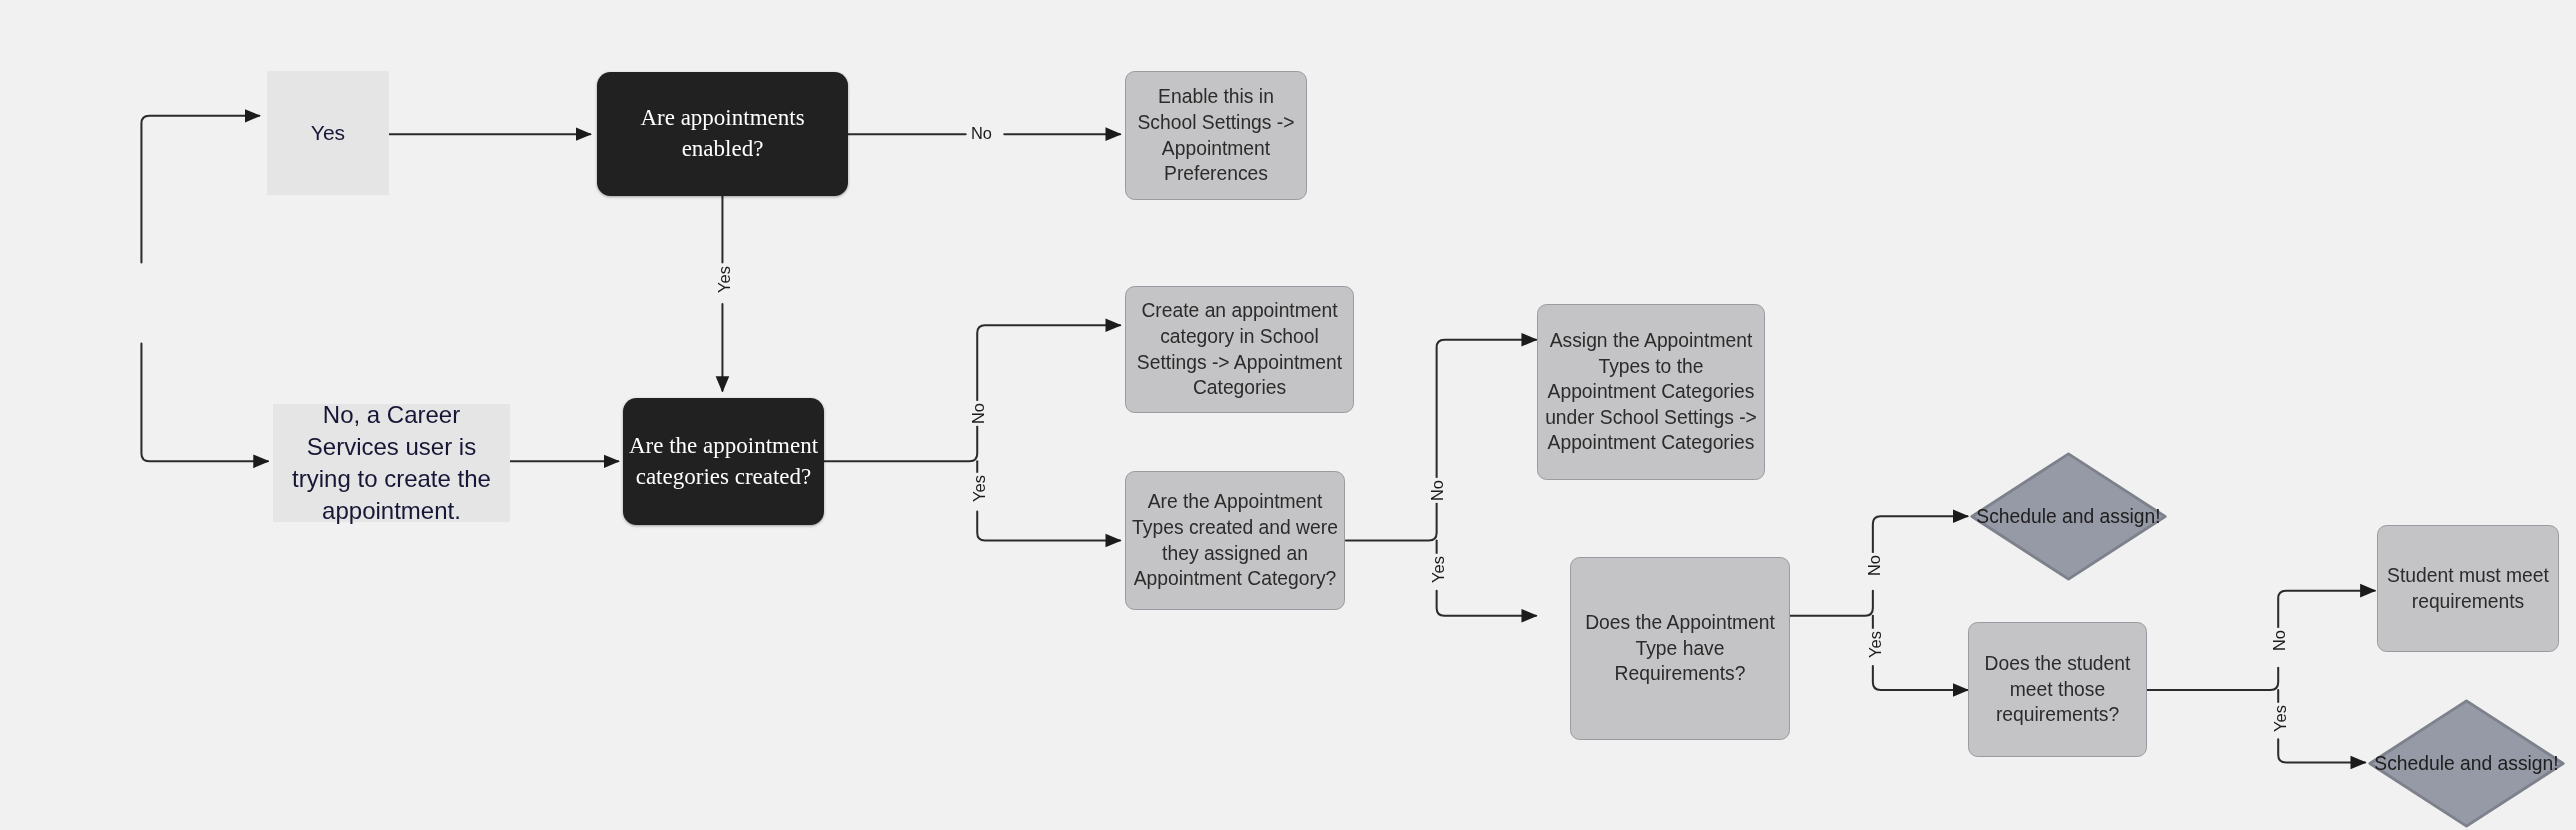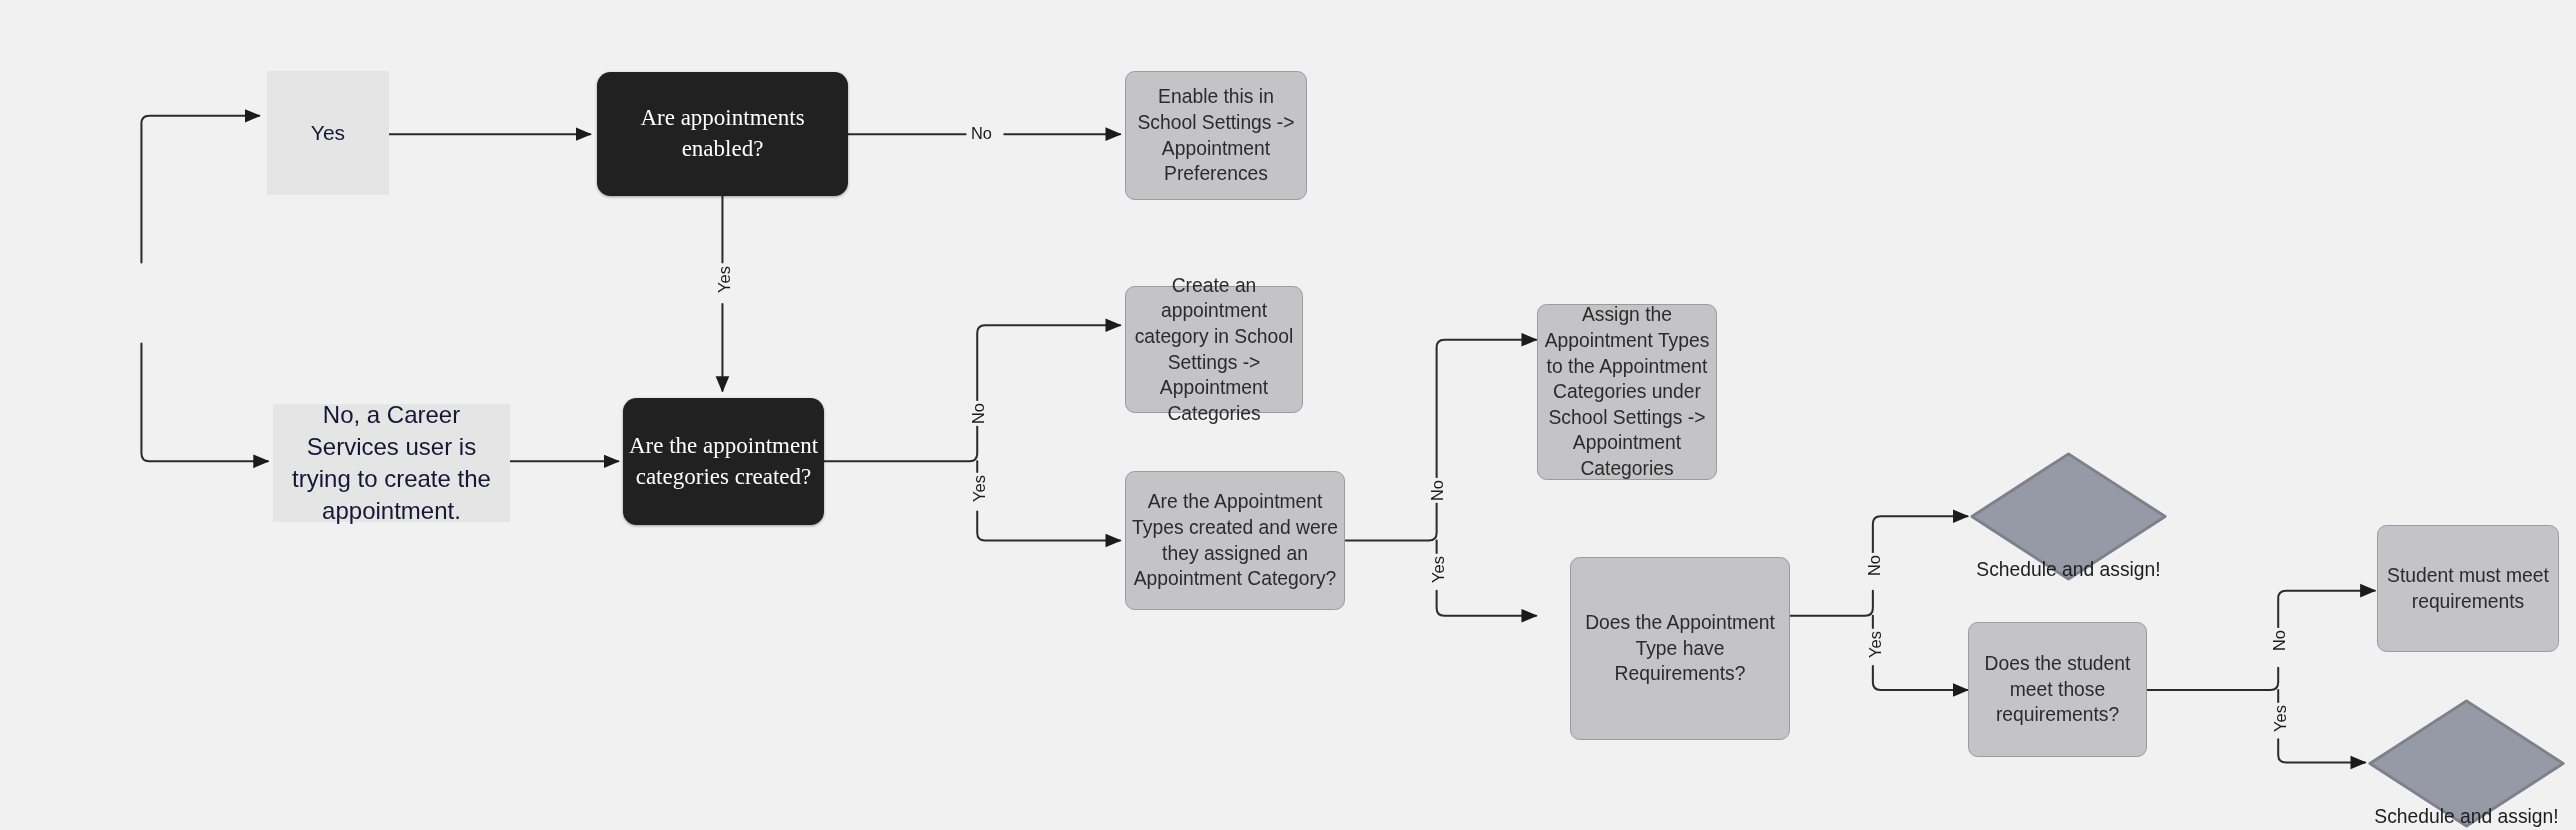--- a/index.html
+++ b/index.html
@@ -15,21 +15,21 @@
   .n-plain.small{font-size:24px;}
 
   
   .n-black{background:#212121;color:#ffffff;border-radius:13.5px;font-size:23px;
            box-shadow:0 1px 2.9px rgba(0,0,0,.35);font-family:Liberation Serif, serif;}
 
   
   .n-grey{background:#c4c4c6;color:#2b2b2b;border:1.4px solid #9a9aa0;border-radius:9.7px;font-size:19.3px;}
 
   
-  .n-diamond{background:transparent;align-items:flex-end;}
+  .n-diamond{background:transparent;}
   .n-diamond .dia{position:absolute;left:0;top:0;width:100%;height:100%;}
   .n-diamond .txt{position:relative;z-index:2;color:#1d1d1d;font-size:19.3px;}
 
   .elabel{position:absolute;color:#1a1a1a;font-size:16.4px;white-space:nowrap;
           transform-origin:center center;background:#f1f1f1;padding:0 1.9px;}
   .elabel.rot{transform:rotate(-90deg);}
 </style>
 </head>
 <body>
 
@@ -93,29 +93,29 @@
   </div>
 
   <div class="node n-grey" style="left:1125px;top:71px;width:182px;height:129px;">
     <span class="txt">Enable this in School Settings -&gt; Appointment Preferences</span>
   </div>
 
   <div class="node n-black" style="left:623px;top:398px;width:201px;height:127px;">
     <span class="txt">Are the appointment categories created?</span>
   </div>
 
-  <div class="node n-grey" style="left:1125px;top:286px;width:178px;height:127px;">
+  <div class="node n-grey" style="left:1125px;top:286px;width:229px;height:127px;">
     <span class="txt">Create an appointment category in School Settings -&gt; Appointment Categories</span>
   </div>
 
   <div class="node n-grey" style="left:1125px;top:471px;width:220px;height:139px;">
     <span class="txt">Are the Appointment Types created and were they assigned an Appointment Category?</span>
   </div>
 
-  <div class="node n-grey" style="left:1537px;top:304px;width:180px;height:176px;">
+  <div class="node n-grey" style="left:1537px;top:304px;width:228px;height:176px;">
     <span class="txt">Assign the Appointment Types to the Appointment Categories under School Settings -&gt; Appointment Categories</span>
   </div>
 
   <div class="node n-grey" style="left:1570px;top:545px;width:220px;height:183px;margin-top:12px;">
     <span class="txt">Does the Appointment Type have Requirements?</span>
   </div>
 
   <div class="node n-diamond" style="left:1968px;top:450px;width:201px;height:133px;">
     <svg class="dia" viewBox="0 0 208 138" preserveAspectRatio="none">
       <path d="M104,4 L204,69 L104,134 L4,69 Z" fill="#969aa6" stroke="#7d818c" stroke-width="3" stroke-linejoin="round"></path>

